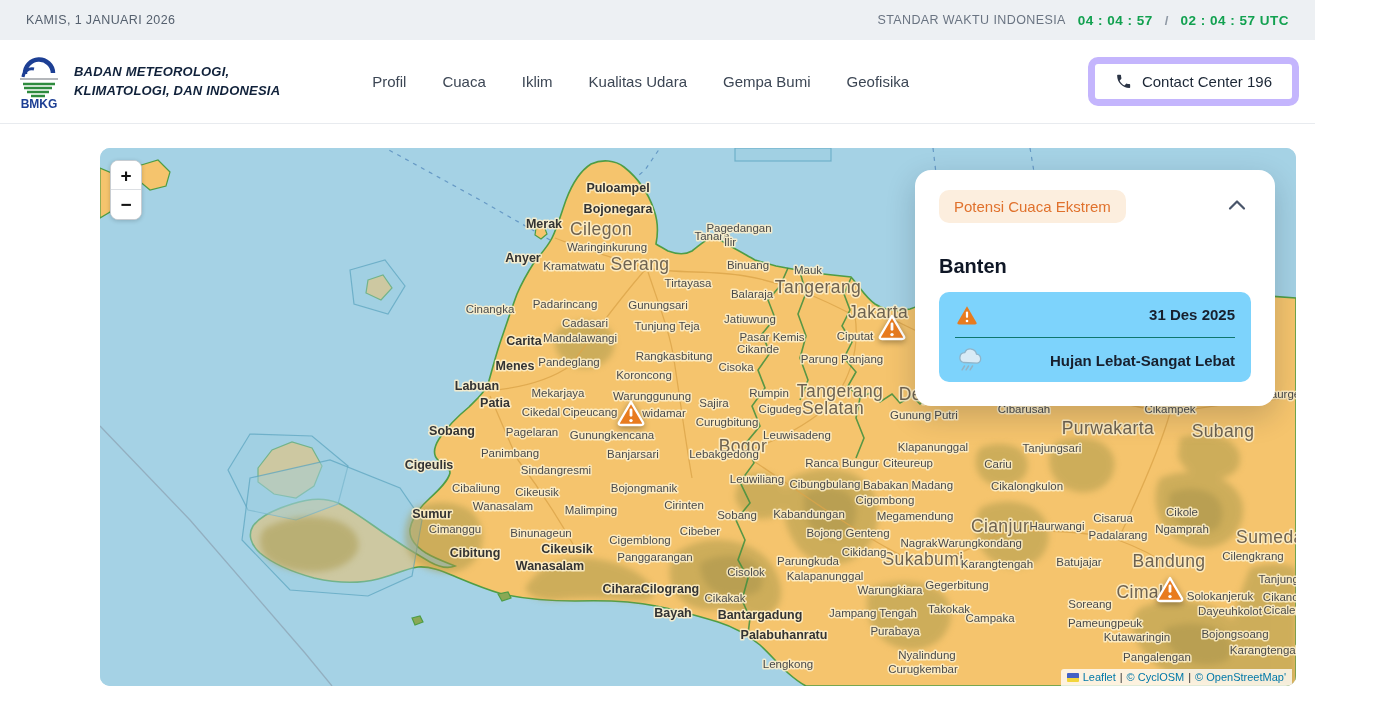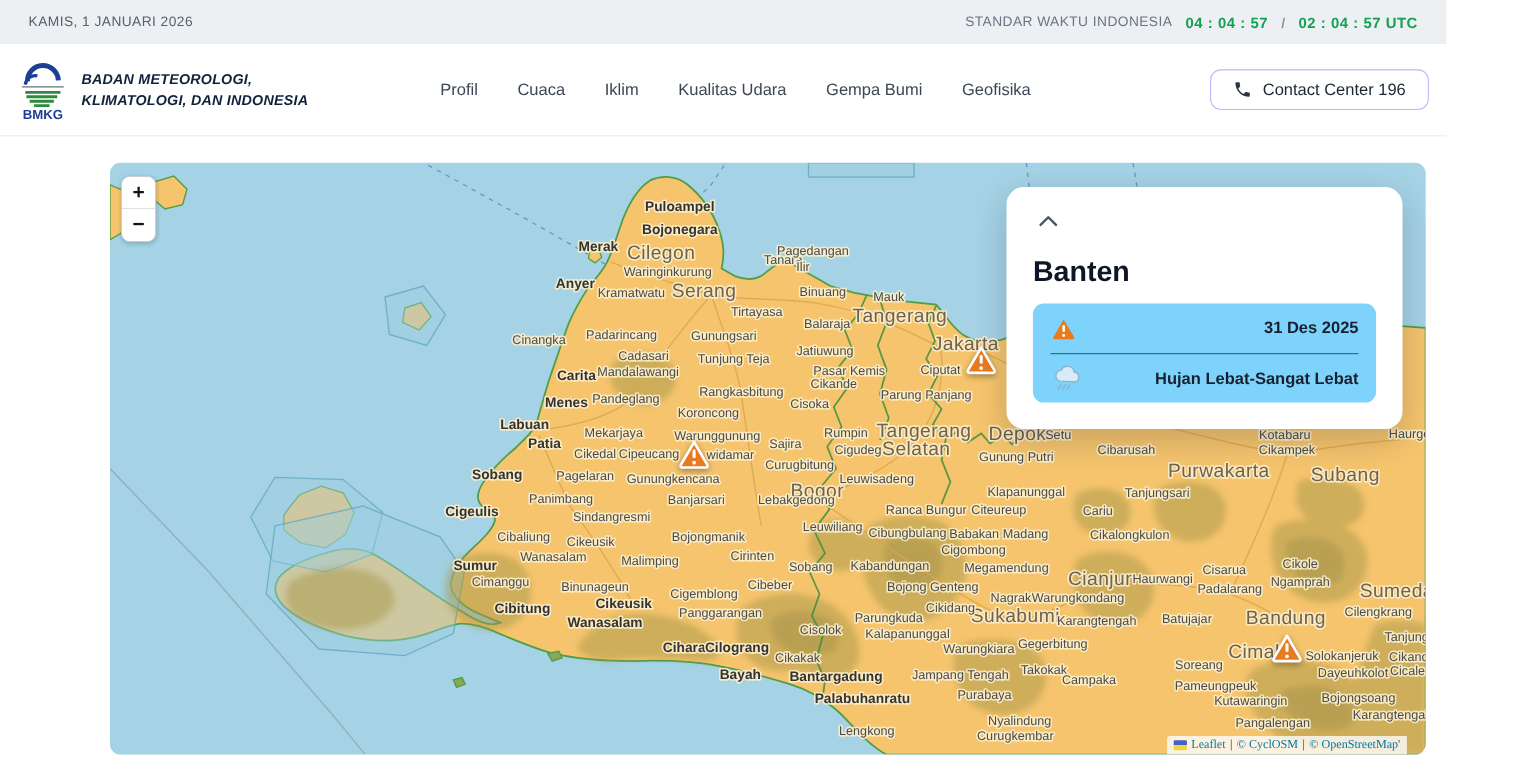--- a/index.html
+++ b/index.html
@@ -11,51 +11,51 @@
   .topbar .date { font-size:12.5px; letter-spacing:.4px; color:#55606e; font-weight:500; }
   .topbar .right { display:flex; align-items:center; gap:12px; }
   .topbar .wib-label { font-size:12.5px; letter-spacing:.4px; color:#6a7482; }
   .topbar .time { font-size:13.5px; font-weight:700; color:#12A150; letter-spacing:.5px; }
   .topbar .sep { font-size:13px; color:#8d97a3; font-weight:600; }
 
   
   .header { height:84px; background:#fff; border-bottom:1px solid #e8ebef; display:flex; align-items:center; padding:0 16px 0 14px; }
   .brand { display:flex; align-items:center; gap:10px; }
   .brand-name { font-size:13px; font-weight:700; color:#10213a; line-height:1.4; letter-spacing:.2px;font-style:italic; }
-  .nav { display:flex; align-items:center; gap:36px; margin-left:120px; }
+  .nav { display:flex; align-items:center; gap:36px; margin-left:92px; }
   .nav a { font-size:15px; color:#3c4654; text-decoration:none; cursor:pointer; }
-  .contact-btn { margin-left:auto; display:flex; align-items:center; gap:10px; border:1px solid #c4b5fd; border-radius:10px; background:#fff; padding:9px 20px; font-size:15px; color:#1c2736; cursor:pointer; font-family:inherit; }
+  .contact-btn { margin-left:auto; display:flex; align-items:center; gap:10px; border:7px solid #c4b5fd; border-radius:10px; background:#fff; padding:9px 20px; font-size:15px; color:#1c2736; cursor:pointer; font-family:inherit; }
 
   
   .map-wrap { position:relative; width:1196px; height:538px; margin:24px auto 0 100px; border-radius:10px; overflow:hidden; background:#A5D2E5; }
   .map-svg { position:absolute; left:0; top:0; display:block; }
   .lbl { text-anchor:middle; paint-order:stroke; stroke:rgba(253,240,203,.85); stroke-width:3px; stroke-linejoin:round; }
   .lbl.city  { font-size:17.5px; fill:#6e6250; letter-spacing:.4px; }
   .lbl.town  { font-size:11.5px; fill:#4a4a4a; }
   .lbl.townD { font-size:12.5px; fill:#333; font-weight:600; }
   .marker-layer use { filter:drop-shadow(0 2px 3px rgba(0,0,0,.35)); cursor:pointer; }
 
   
   .zoom-ctl { position:absolute; left:10px; top:12px; width:32px; background:#fff; border:1px solid #c8cdd2; border-radius:8px; overflow:hidden; box-shadow:0 1px 4px rgba(0,0,0,.18); z-index:5; }
   .zoom-ctl button { display:block; width:100%; height:29px; background:#fff; border:none; font-size:19px; font-weight:700; color:#141414; cursor:pointer; line-height:1; font-family:inherit; }
   .zoom-ctl button:first-child { border-bottom:1px solid #dcdfe3; }
 
   
   .wcard { position:absolute; top:22px; right:21px; width:360px; background:#fff; border-radius:16px; padding:20px 24px 24px; box-shadow:0 10px 30px rgba(16,24,40,.20); z-index:6; }
   .wcard-head { display:flex; align-items:center; justify-content:space-between; }
   .wbadge { background:#FCEEDE; color:#E0712C; font-size:15px; font-weight:500; padding:8px 15px; border-radius:10px; }
   .chev-btn { background:none; border:none; cursor:pointer; padding:4px; }
-  .wregion { font-size:26px; font-weight:700; color:#0f1726; margin-top:16px; }
+  .wregion { font-size:20px; font-weight:700; color:#0f1726; margin-top:32px; }
   .wpanel { background:#7dd3fc; border-radius:10px; margin-top:14px; padding:0 16px; }
   .wrow { display:flex; align-items:center; justify-content:space-between; height:45px; }
   .wrow + .wrow { border-top:1px solid #0f766e; }
   .wval { font-size:15px; font-weight:700; color:#18202e; }
 
   
-  .attrib { position:absolute; right:17px; bottom:0; background:rgba(255,255,255,.78); font-size:11px; color:#333; padding:2px 6px 3px; z-index:5; display:flex; align-items:center; gap:4px; border-top-left-radius:3px;font-family:Liberation Serif, serif; }
+  .attrib { position:absolute; right:4px; bottom:0; background:rgba(255,255,255,.78); font-size:11px; color:#333; padding:2px 6px 3px; z-index:5; display:flex; align-items:center; gap:4px; border-top-left-radius:3px; }
   .attrib a { color:#0078A8; text-decoration:none; cursor:pointer; }
   .flag { width:12px; height:9px; display:inline-block; background:linear-gradient(#4462c4 50%, #f2d53c 50%); border-radius:1px; }
 </style>
 </head>
 <body>
 
 <div class="page">
 
   <div class="topbar">
     <span class="date">KAMIS, 1 JANUARI 2026</span>
@@ -342,20 +342,21 @@
         </g>
     </svg>
 
     <div class="zoom-ctl">
       <button>+</button>
       <button>−</button>
     </div>
 
     <div class="wcard">
       <div class="wcard-head">
+        <span class="wbadge">Potensi Cuaca Ekstrem</span>
         <button class="chev-btn">
           <svg width="20" height="14" viewBox="0 0 20 14">
             <polyline points="3,10.5 10,3.5 17,10.5" fill="none" stroke="#49556a" stroke-width="2.2" stroke-linecap="round" stroke-linejoin="round"></polyline>
           </svg>
         </button>
       </div>
       <div class="wregion">Banten</div>
       <div class="wpanel">
         <div class="wrow">
           <svg width="24" height="22" viewBox="0 0 30 28">

